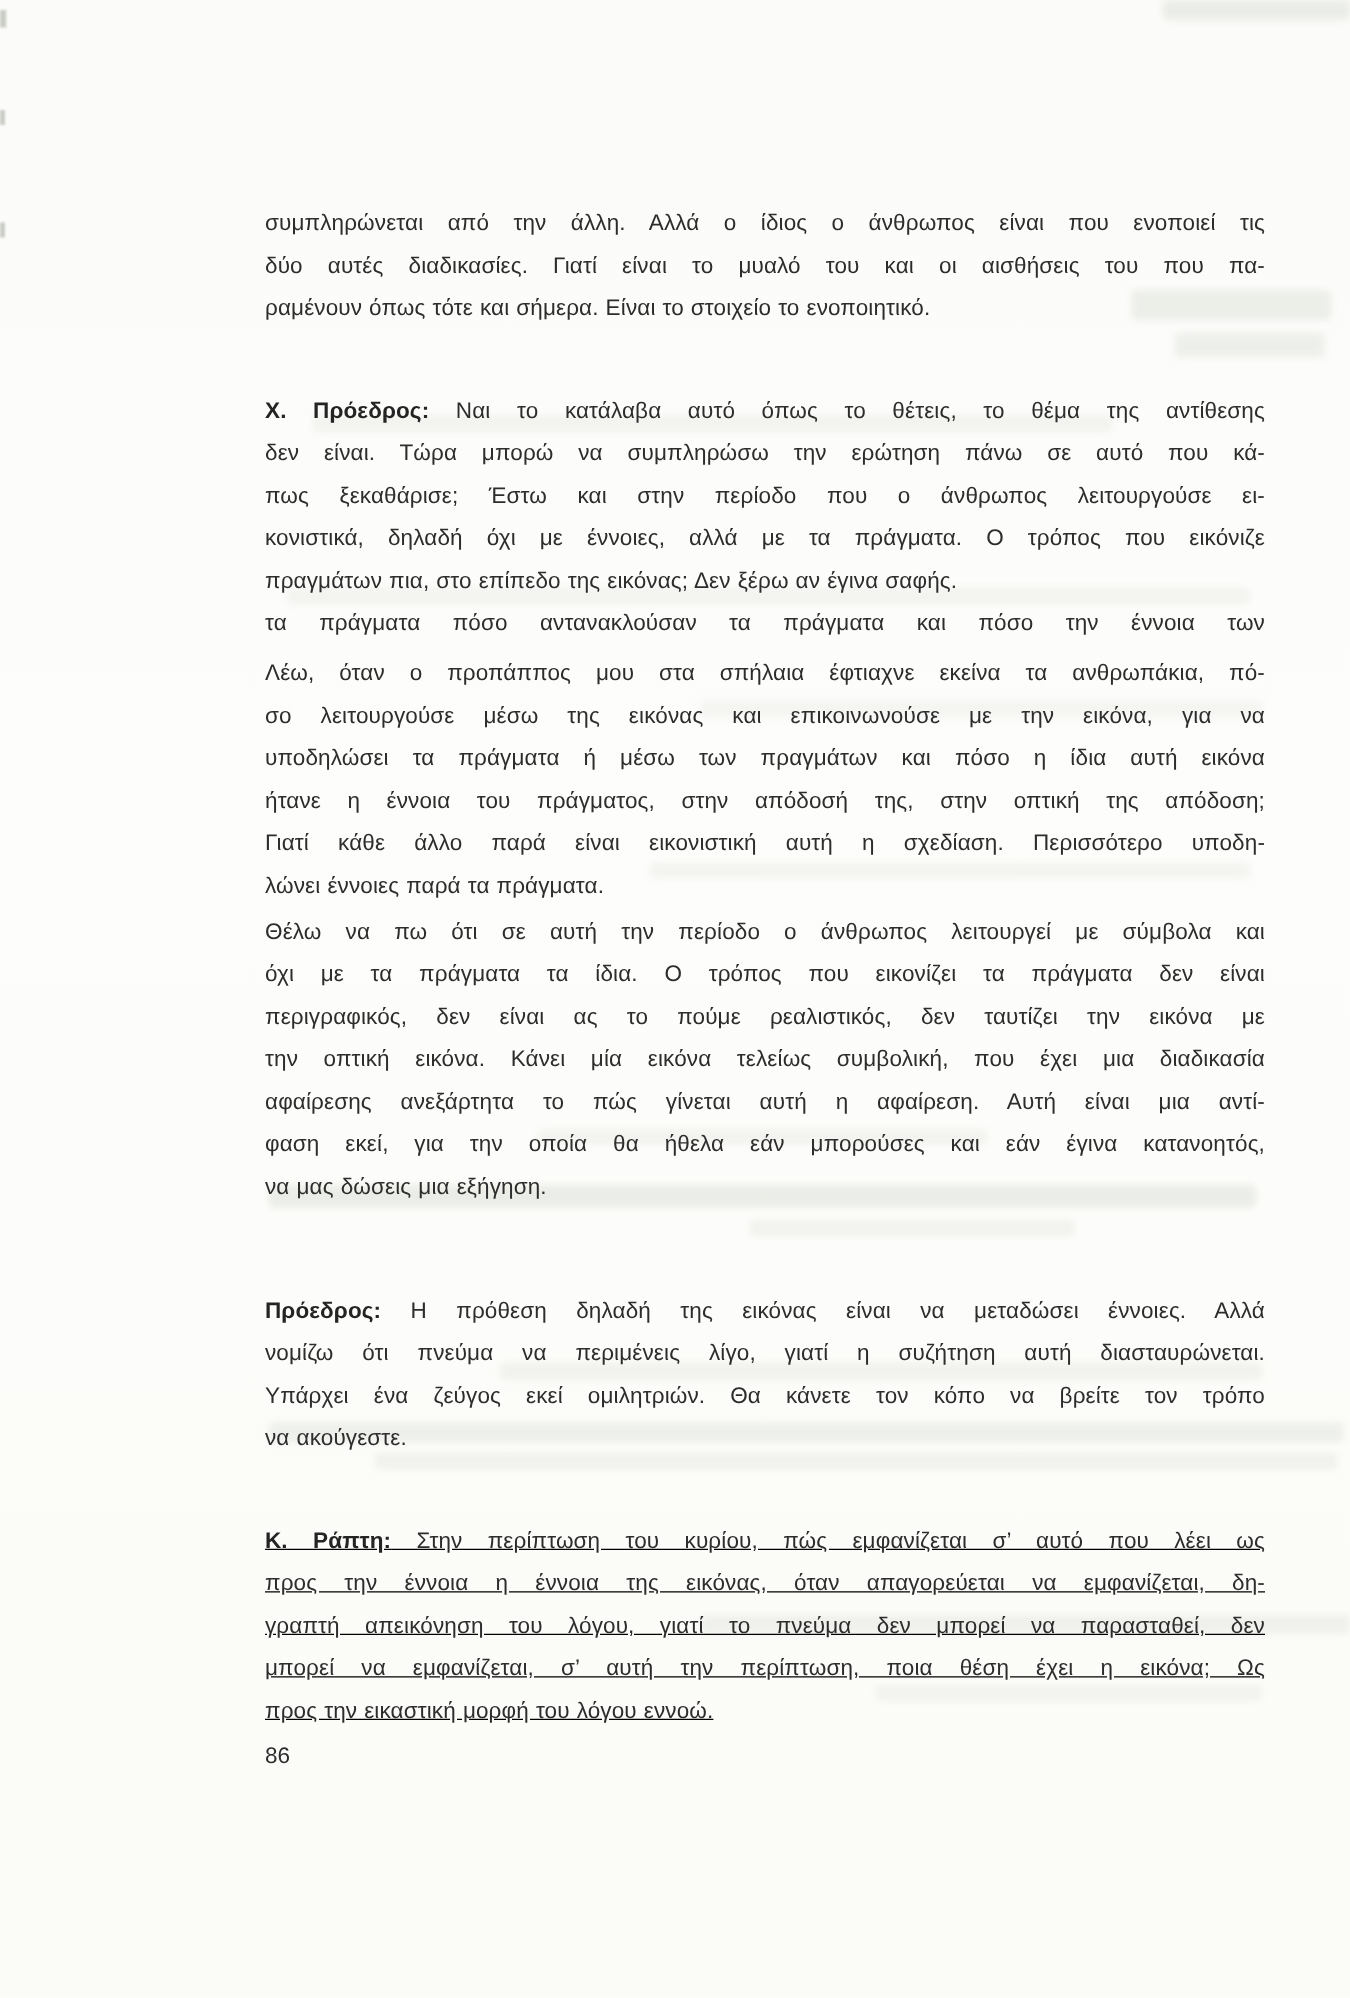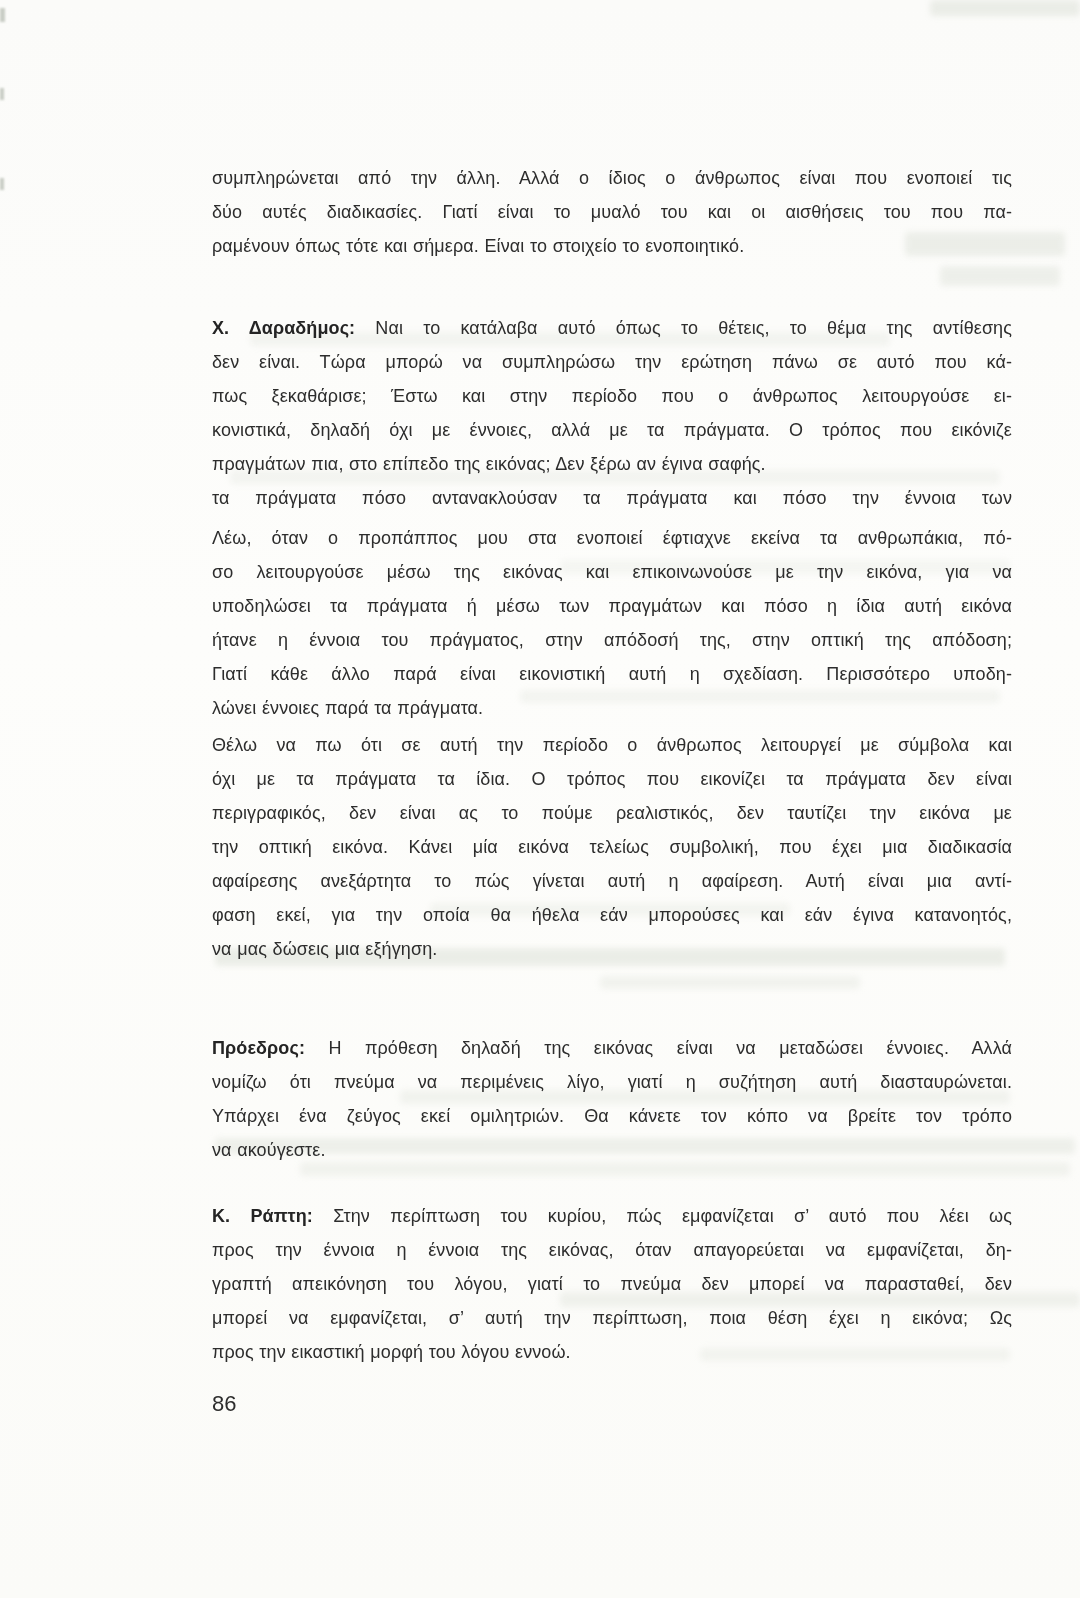--- a/index.html
+++ b/index.html
@@ -26,42 +26,42 @@
     width: 800px;
   }
   .para {
     margin: 0;
   }
   
   .para:nth-child(2) { margin-top: 48px; }
   .para:nth-child(3) { margin-top: 6px; }
   .para:nth-child(4) { margin-top: 3px; }
   .para:nth-child(5) { margin-top: 65px; }
-  .para:nth-child(6) { margin-top: 32px; }
+  .para:nth-child(6) { margin-top: 48px; text-decoration: underline; }
   .line {
     font-size: 18px;
     line-height: 34px;
     color: #2d2d2d;
     letter-spacing: 0.1px;
     text-align: justify;
     text-align-last: justify;
     word-spacing: 0.5px;
   }
   .line.line-last {
     text-align-last: left;
   }
   .speaker {
     font-weight: 700;
     color: #242424;
   }
   .page-number {
     position: absolute;
     left: 212px;
     top: 1387px;
-    font-size: 22px;
+    font-size: 18px;
     line-height: 34px;
     color: #2d2d2d;
   }
   
   .artifact {
     position: absolute;
     background: #dde1d8;
     filter: blur(3px);
     border-radius: 4px;
     pointer-events: none;
@@ -98,29 +98,29 @@
   <div class="edge-mark" style="left:0; top:88px; width:4px; height:12px;"></div>
   <div class="edge-mark" style="left:0; top:178px; width:4px; height:12px;"></div>
 
   <div class="text-block">
       <div class="para">
         <div class="line">συμπληρώνεται από την άλλη. Αλλά ο ίδιος ο άνθρωπος είναι που ενοποιεί τις</div>
         <div class="line">δύο αυτές διαδικασίες. Γιατί είναι το μυαλό του και οι αισθήσεις του που πα-</div>
         <div class="line line-last">ραμένουν όπως τότε και σήμερα. Είναι το στοιχείο το ενοποιητικό.</div>
       </div>
       <div class="para">
-        <div class="line"><span class="speaker">Χ. Δαραδήμος:</span> Ναι το κατάλαβα αυτό όπως το θέτεις, το θέμα της αντίθεσης</div>
+        <div class="line"><span class="speaker">Χ. Πρόεδρος:</span> Ναι το κατάλαβα αυτό όπως το θέτεις, το θέμα της αντίθεσης</div>
         <div class="line">δεν είναι. Τώρα μπορώ να συμπληρώσω την ερώτηση πάνω σε αυτό που κά-</div>
         <div class="line">πως ξεκαθάρισε; Έστω και στην περίοδο που ο άνθρωπος λειτουργούσε ει-</div>
         <div class="line">κονιστικά, δηλαδή όχι με έννοιες, αλλά με τα πράγματα. Ο τρόπος που εικόνιζε</div>
         <div class="line line-last">πραγμάτων πια, στο επίπεδο της εικόνας; Δεν ξέρω αν έγινα σαφής.</div>
         <div class="line">τα πράγματα πόσο αντανακλούσαν τα πράγματα και πόσο την έννοια των</div>
       </div>
       <div class="para">
-        <div class="line">Λέω, όταν ο προπάππος μου στα ενοποιεί έφτιαχνε εκείνα τα ανθρωπάκια, πό-</div>
+        <div class="line">Λέω, όταν ο προπάππος μου στα σπήλαια έφτιαχνε εκείνα τα ανθρωπάκια, πό-</div>
         <div class="line">σο λειτουργούσε μέσω της εικόνας και επικοινωνούσε με την εικόνα, για να</div>
         <div class="line">υποδηλώσει τα πράγματα ή μέσω των πραγμάτων και πόσο η ίδια αυτή εικόνα</div>
         <div class="line">ήτανε η έννοια του πράγματος, στην απόδοσή της, στην οπτική της απόδοση;</div>
         <div class="line">Γιατί κάθε άλλο παρά είναι εικονιστική αυτή η σχεδίαση. Περισσότερο υποδη-</div>
         <div class="line line-last">λώνει έννοιες παρά τα πράγματα.</div>
       </div>
       <div class="para">
         <div class="line">Θέλω να πω ότι σε αυτή την περίοδο ο άνθρωπος λειτουργεί με σύμβολα και</div>
         <div class="line">όχι με τα πράγματα τα ίδια. Ο τρόπος που εικονίζει τα πράγματα δεν είναι</div>
         <div class="line">περιγραφικός, δεν είναι ας το πούμε ρεαλιστικός, δεν ταυτίζει την εικόνα με</div>

